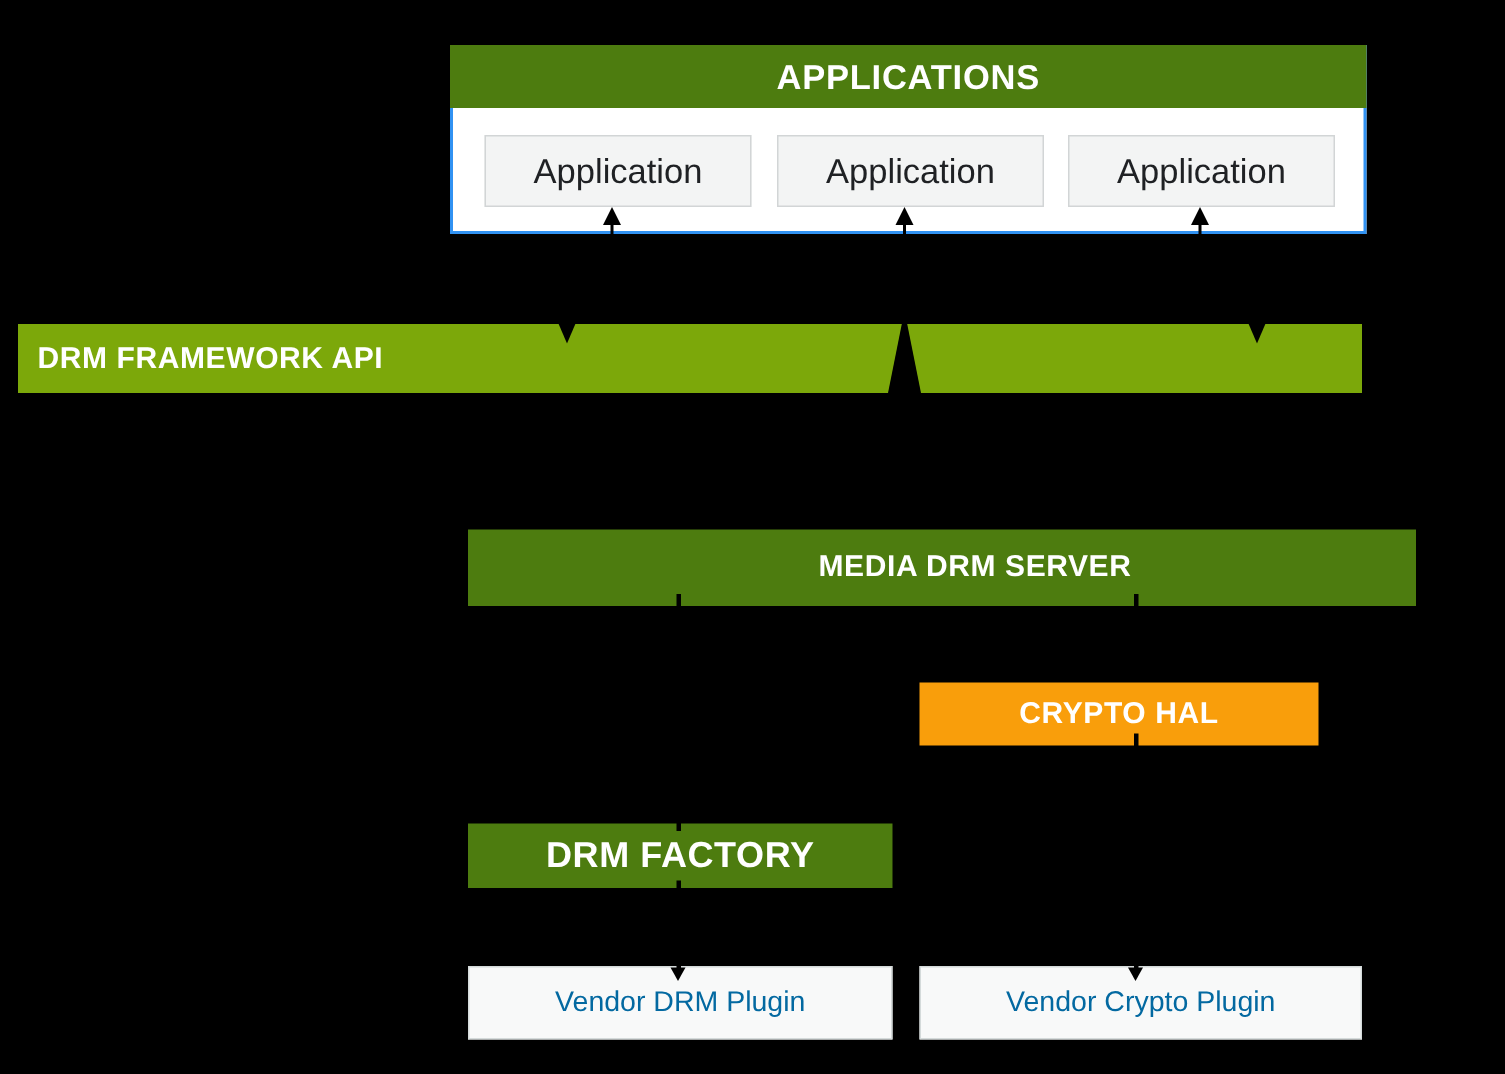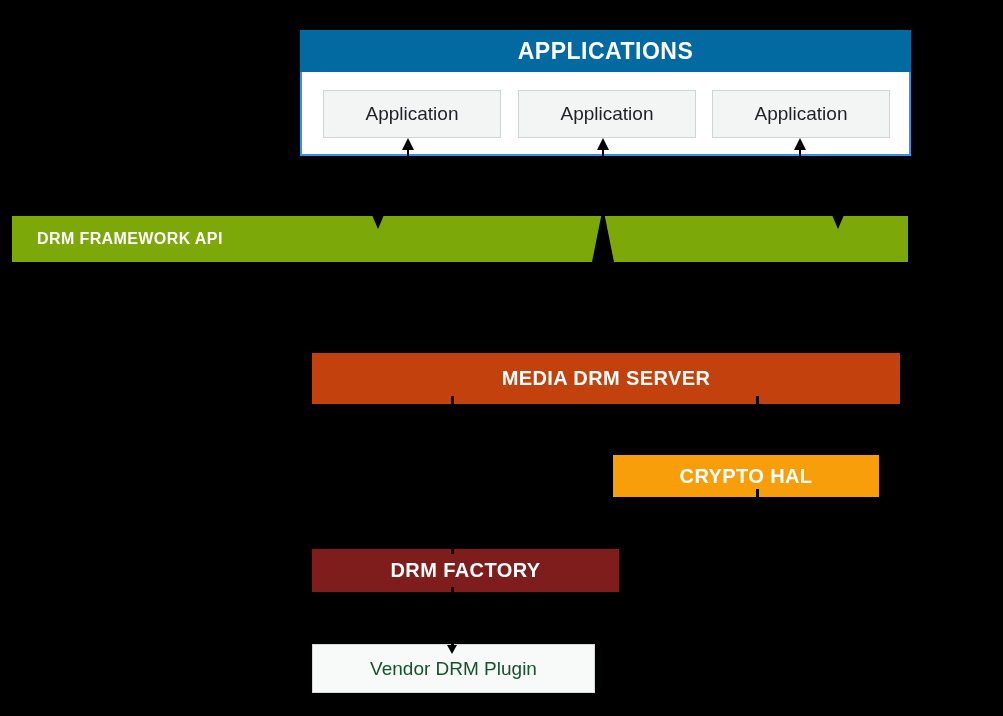--- a/index.html
+++ b/index.html
@@ -16,74 +16,75 @@
     position: absolute;
     left: 300px; top: 30px;
     width: 607px; height: 122px;
     background: #ffffff;
     border: 2px solid #3192F2;
   }
   .apps-header {
     position: absolute;
     left: -2px; top: -2px;
     width: 611px; height: 42px;
-    background: #0369a1;
+    background: #4d7c0f;
     color: #ffffff;
     font-size: 23px;
     font-weight: 700;
     letter-spacing: 0.5px;
     display: flex; align-items: center; justify-content: center;
   }
   .app-box {
     position: absolute;
     top: 58px;
     width: 176px; height: 46px;
     background: #F3F4F4;
     border: 1px solid #D2D5D6;
     color: #1F2124;
-    font-size: 19px;
+    font-size: 23px;
     display: flex; align-items: center; justify-content: center;
   }
   .app-box.b1 { left: 21px; }
   .app-box.b2 { left: 216px; }
   .app-box.b3 { left: 410px; }
 
   
   .bar {
     position: absolute;
     color: #fff;
     font-weight: 700;
     display: flex; align-items: center; justify-content: center;
     letter-spacing: 0.4px;
   }
   .framework-bar {
     left: 12px; top: 216px;
     width: 896px; height: 46px;
     background: #7CA80A;
-    font-size: 16px;
+    font-size: 20px;
     justify-content: flex-start;
-    padding-left: 25px;
+    padding-left: 13px;
     box-sizing: border-box;
   }
   .server-bar {
     left: 312px; top: 353px;
     width: 588px; height: 51px;
-    background: #c2410c;
+    background: #4d7c0f;
     font-size: 20px;
+    padding-left: 44px;
   }
   .hal-left    { left: 312px; top: 455px; width: 283px; height: 42px; background: #F99E0B; font-size: 20px; }
   .hal-right   { left: 613px; top: 455px; width: 266px; height: 42px; background: #F99E0B; font-size: 20px; }
-  .fact-left   { left: 312px; top: 549px; width: 307px; height: 43px; background: #7f1d1d; font-size: 20px; }
+  .fact-left   { left: 312px; top: 549px; width: 283px; height: 43px; background: #4d7c0f; font-size: 24px; }
   .fact-right  { left: 613px; top: 549px; width: 295px; height: 43px; background: #F99E0B; font-size: 20px; }
   .vendor-box {
     position: absolute;
     top: 644px; height: 47px;
     background: #F8F9F9;
     border: 1px solid #D4DADA;
-    color: #14532d;
+    color: #0369a1;
     font-size: 19px;
     display: flex; align-items: center; justify-content: center;
   }
   .vendor-left  { left: 312px; width: 281px; }
   .vendor-right { left: 613px; width: 293px; }
 
   
   .tri { position: absolute; width: 0; height: 0; z-index: 5; }
   .up-head {
     border-left: 6px solid transparent;
@@ -155,20 +156,23 @@
     <span>CRYPTO HAL</span>
   </div>
 
   <div class="bar fact-left">
     <span>DRM FACTORY</span>
   </div>
 
   <div class="vendor-box vendor-left">
     <span>Vendor DRM Plugin</span>
   </div>
+  <div class="vendor-box vendor-right">
+    <span>Vendor Crypto Plugin</span>
+  </div>
 
   <div class="conn" style="left:451px; top:396px; width:3px; height:18px;"></div>
   <div class="conn" style="left:451px; top:489px; width:3px; height:23px;"></div>
   <div class="conn" style="left:451px; top:540px; width:3px; height:14px;"></div>
   <div class="conn" style="left:451px; top:587px; width:3px; height:21px;"></div>
   <div class="conn" style="left:451px; top:630px; width:3px; height:16px;"></div>
   <div class="tri small-down-head" style="left:447px; top:645px;"></div>
 
   <div class="conn" style="left:756px; top:396px; width:3px; height:18px;"></div>
   <div class="conn" style="left:756px; top:489px; width:3px; height:23px;"></div>

